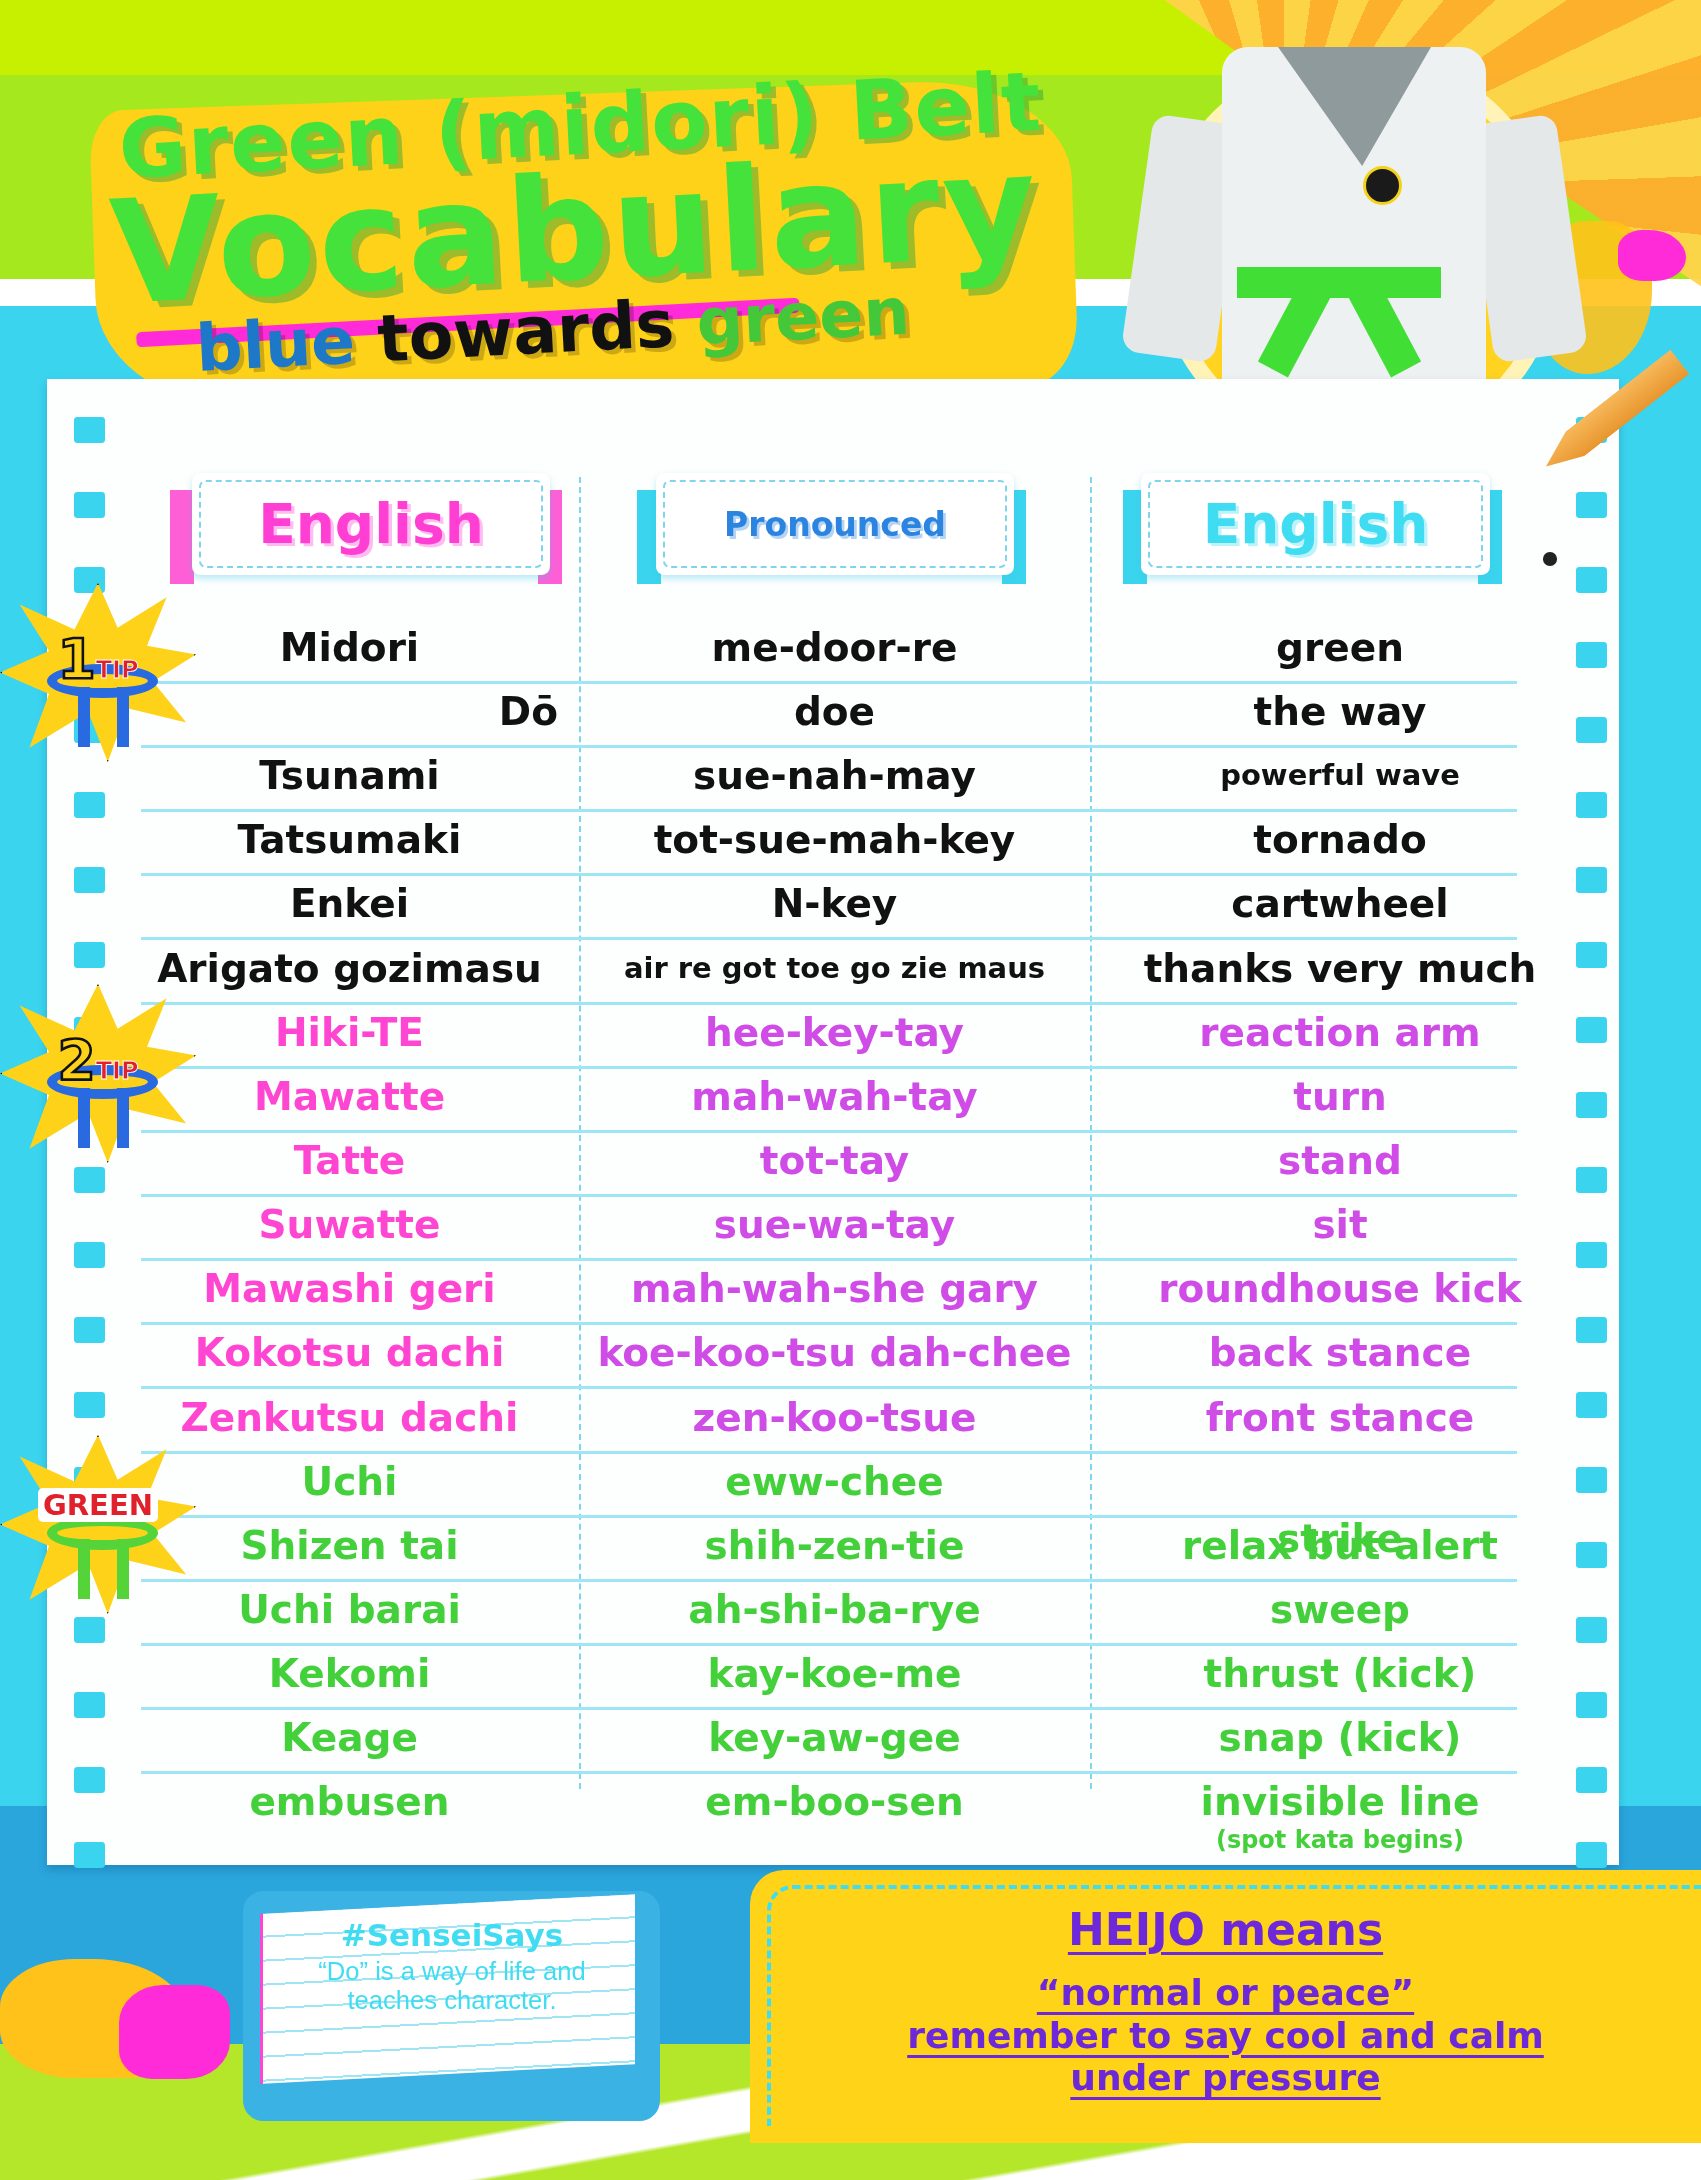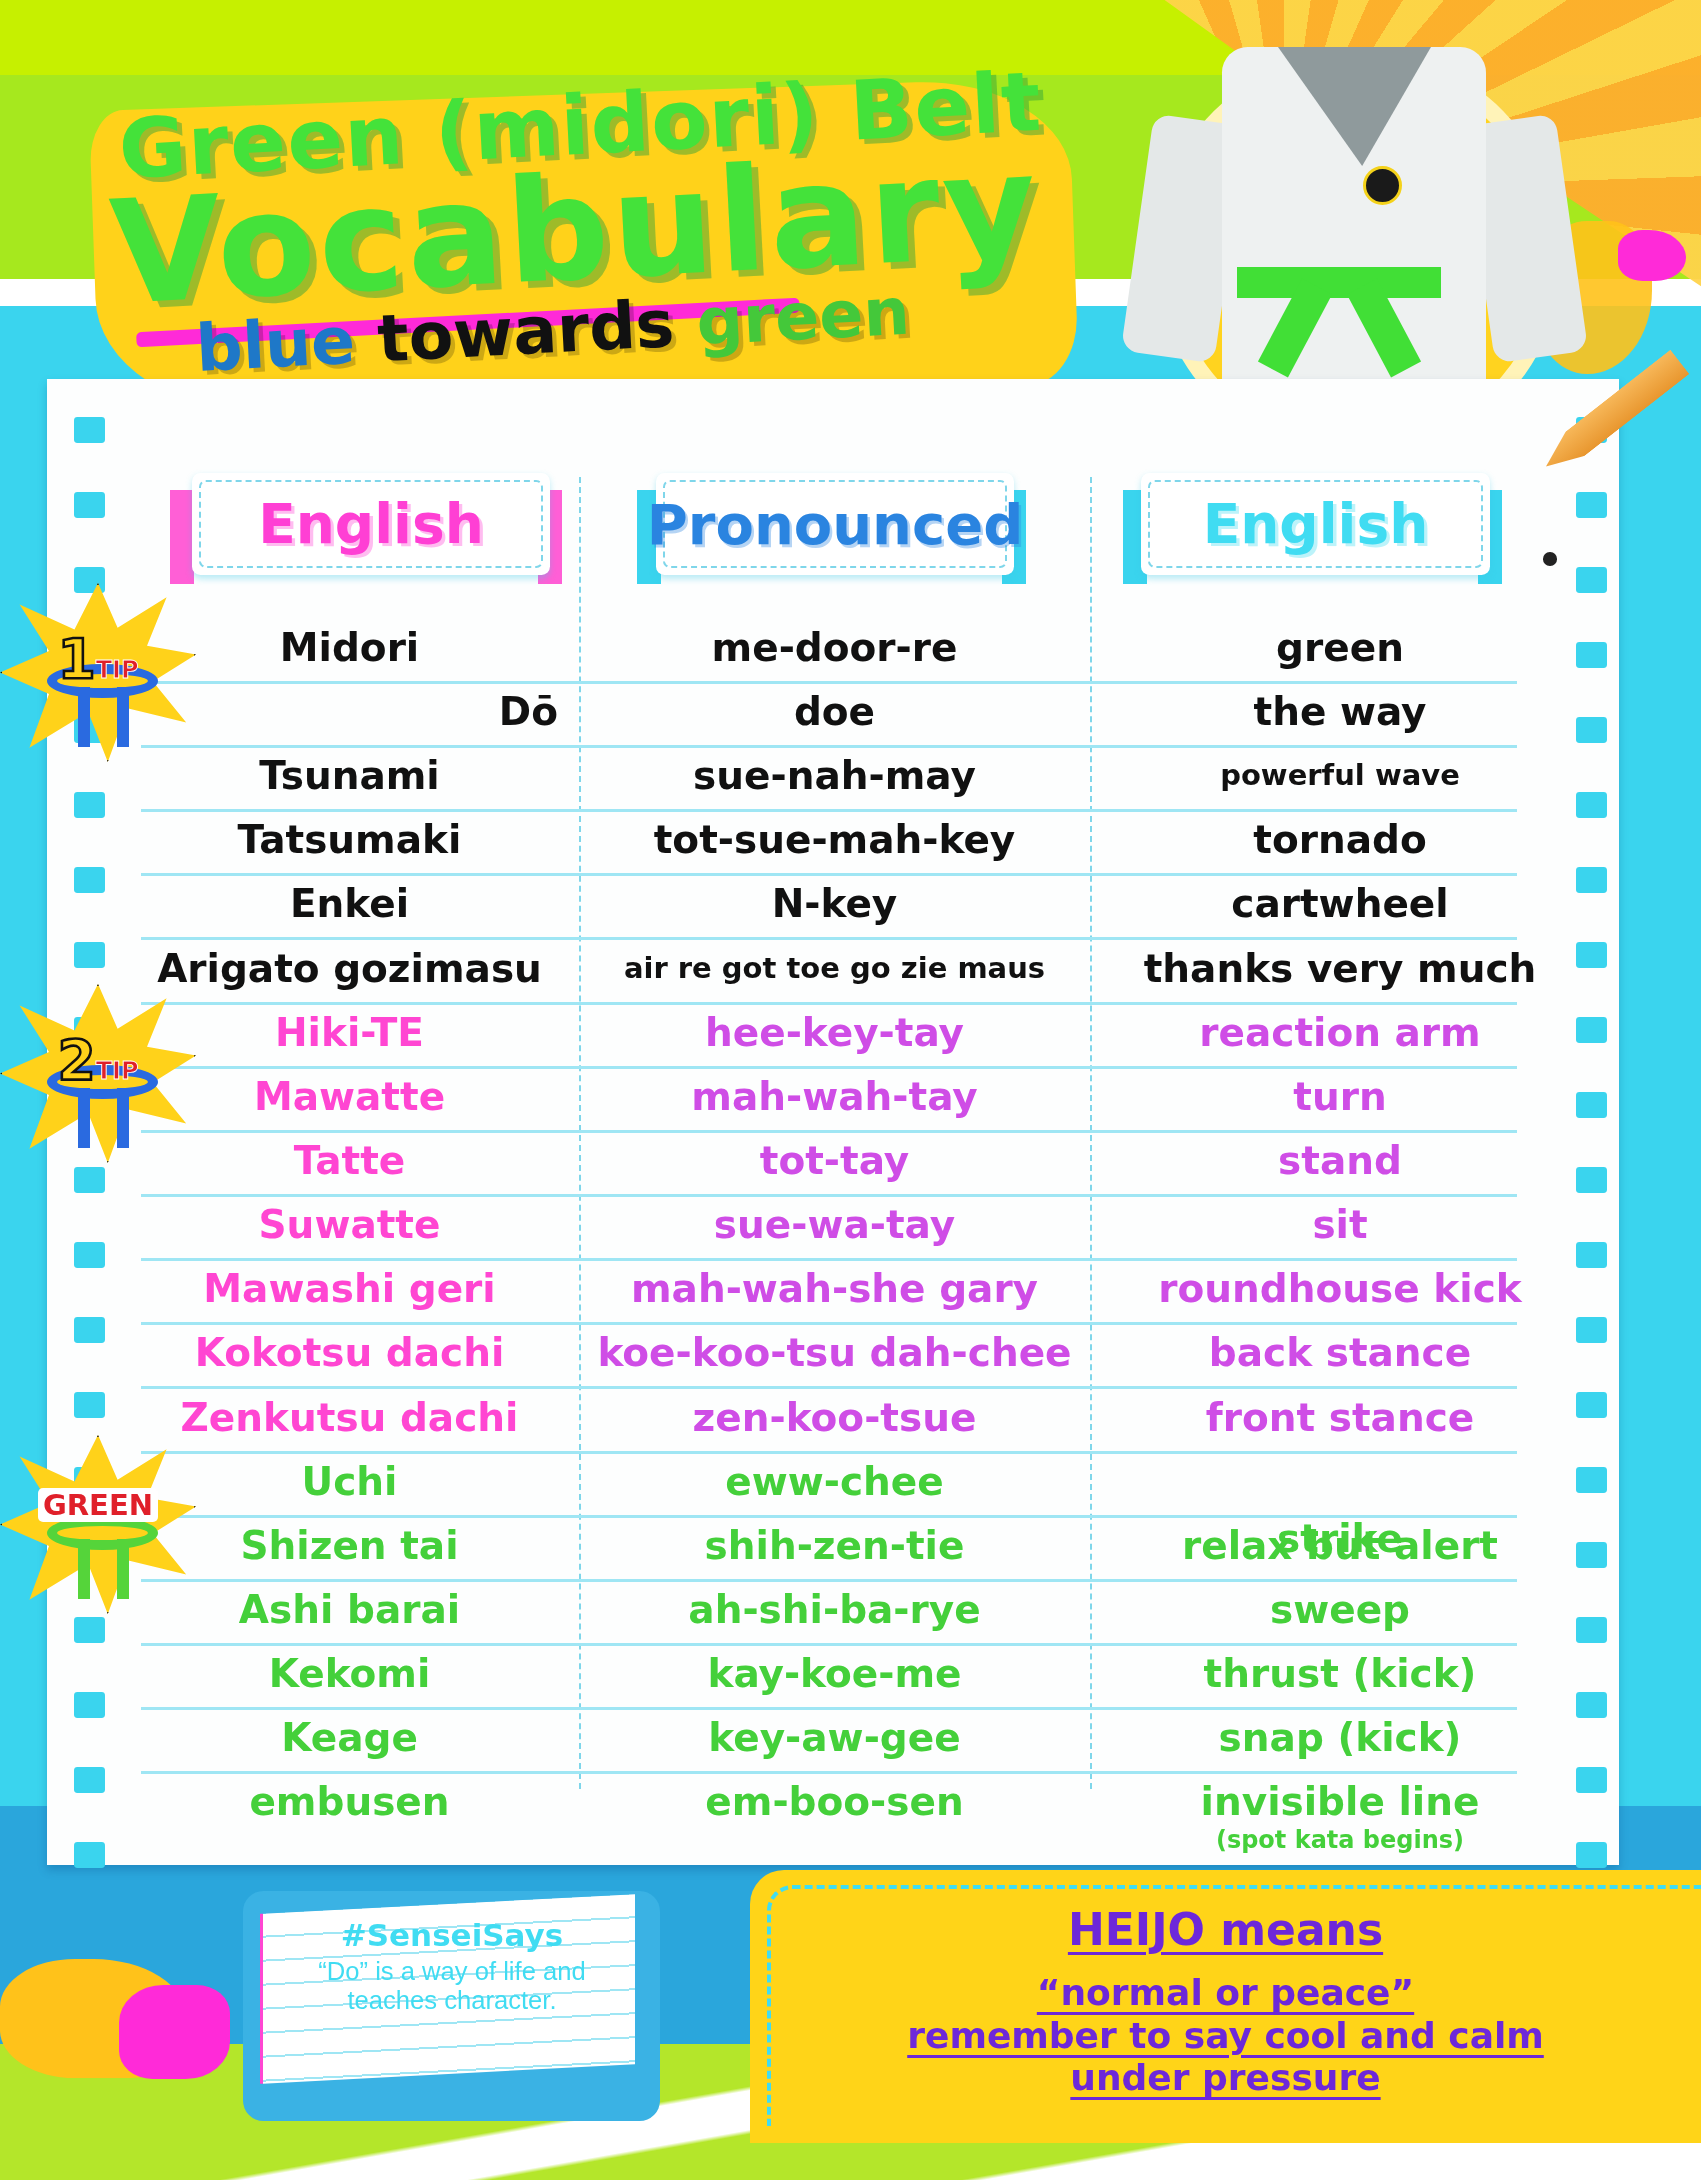--- a/index.html
+++ b/index.html
@@ -121,21 +121,21 @@
     background: #ffffff; border-radius: 8.5px;
     box-shadow: 0 3.4px 6.8px rgba(60,200,230,0.35);
     display: flex; align-items: center; justify-content: center;
     font-family: "DejaVu Sans", sans-serif; font-weight: bold;
   }
   .col-header::before {
     content: ""; position: absolute; inset: 6.8px; border: 2.6px dashed #7fd6ea; border-radius: 6.8px;
   }
   .tape { position: absolute; top: 490px; width: 24px; height: 94px; }
   .h-japanese { left: 192px; width: 358px; font-size: 55px; color: #ff3fd4; text-shadow: 3.4px 3.4px 0 rgba(255,63,212,0.35); }
-  .h-pronounced { left: 656px; width: 358px; font-size: 56px; color: #2a84e0; text-shadow: 2.6px 2.6px 0 rgba(42,132,224,0.35); }
+  .h-pronounced { left: 656px; width: 358px; font-size: 33px; color: #2a84e0; text-shadow: 2.6px 2.6px 0 rgba(42,132,224,0.35); }
   .h-english { left: 1141px; width: 349px; font-size: 55px; color: #40dcf2; text-shadow: 3.4px 3.4px 0 rgba(64,220,242,0.35); }
 
   .cell {
     position: absolute; text-align: center; white-space: nowrap;
     font-family: "DejaVu Sans", sans-serif; font-weight: bold;
     font-size: 39px; line-height: 51px;
   }
   .c-jp { left: 141px; width: 417px; }
   .c-pr { left: 583px; width: 503px; }
   .c-en { left: 1095px; width: 490px; }
@@ -370,21 +370,21 @@
     <div class="cell c-en c-purple" style="top: 1327px;">back stance</div>
     <div class="cell c-jp c-pink" style="top: 1392px;">Zenkutsu dachi</div>
     <div class="cell c-pr c-purple" style="top: 1392px;">zen-koo-tsue</div>
     <div class="cell c-en c-purple" style="top: 1392px;">front stance</div>
     <div class="cell c-jp c-green" style="top: 1456px;">Uchi</div>
     <div class="cell c-pr c-green" style="top: 1456px;">eww-chee</div>
     <div class="cell c-en c-green" style="top: 1496px; margin-top: 17px;">strike</div>
     <div class="cell c-jp c-green" style="top: 1520px;">Shizen tai</div>
     <div class="cell c-pr c-green" style="top: 1520px;">shih-zen-tie</div>
     <div class="cell c-en c-green" style="top: 1520px;">relax but alert</div>
-    <div class="cell c-jp c-green" style="top: 1584px;">Ashi barai</div>
+    <div class="cell c-jp c-green" style="top: 1584px;">Uchi barai</div>
     <div class="cell c-pr c-green" style="top: 1584px;">ah-shi-ba-rye</div>
     <div class="cell c-en c-green" style="top: 1584px;">sweep</div>
     <div class="cell c-jp c-green" style="top: 1648px;">Kekomi</div>
     <div class="cell c-pr c-green" style="top: 1648px;">kay-koe-me</div>
     <div class="cell c-en c-green" style="top: 1648px;">thrust (kick)</div>
     <div class="cell c-jp c-green" style="top: 1712px;">Keage</div>
     <div class="cell c-pr c-green" style="top: 1712px;">key-aw-gee</div>
     <div class="cell c-en c-green" style="top: 1712px;">snap (kick)</div>
     <div class="cell c-jp c-green" style="top: 1776px;">embusen</div>
     <div class="cell c-pr c-green" style="top: 1776px;">em-boo-sen</div>

